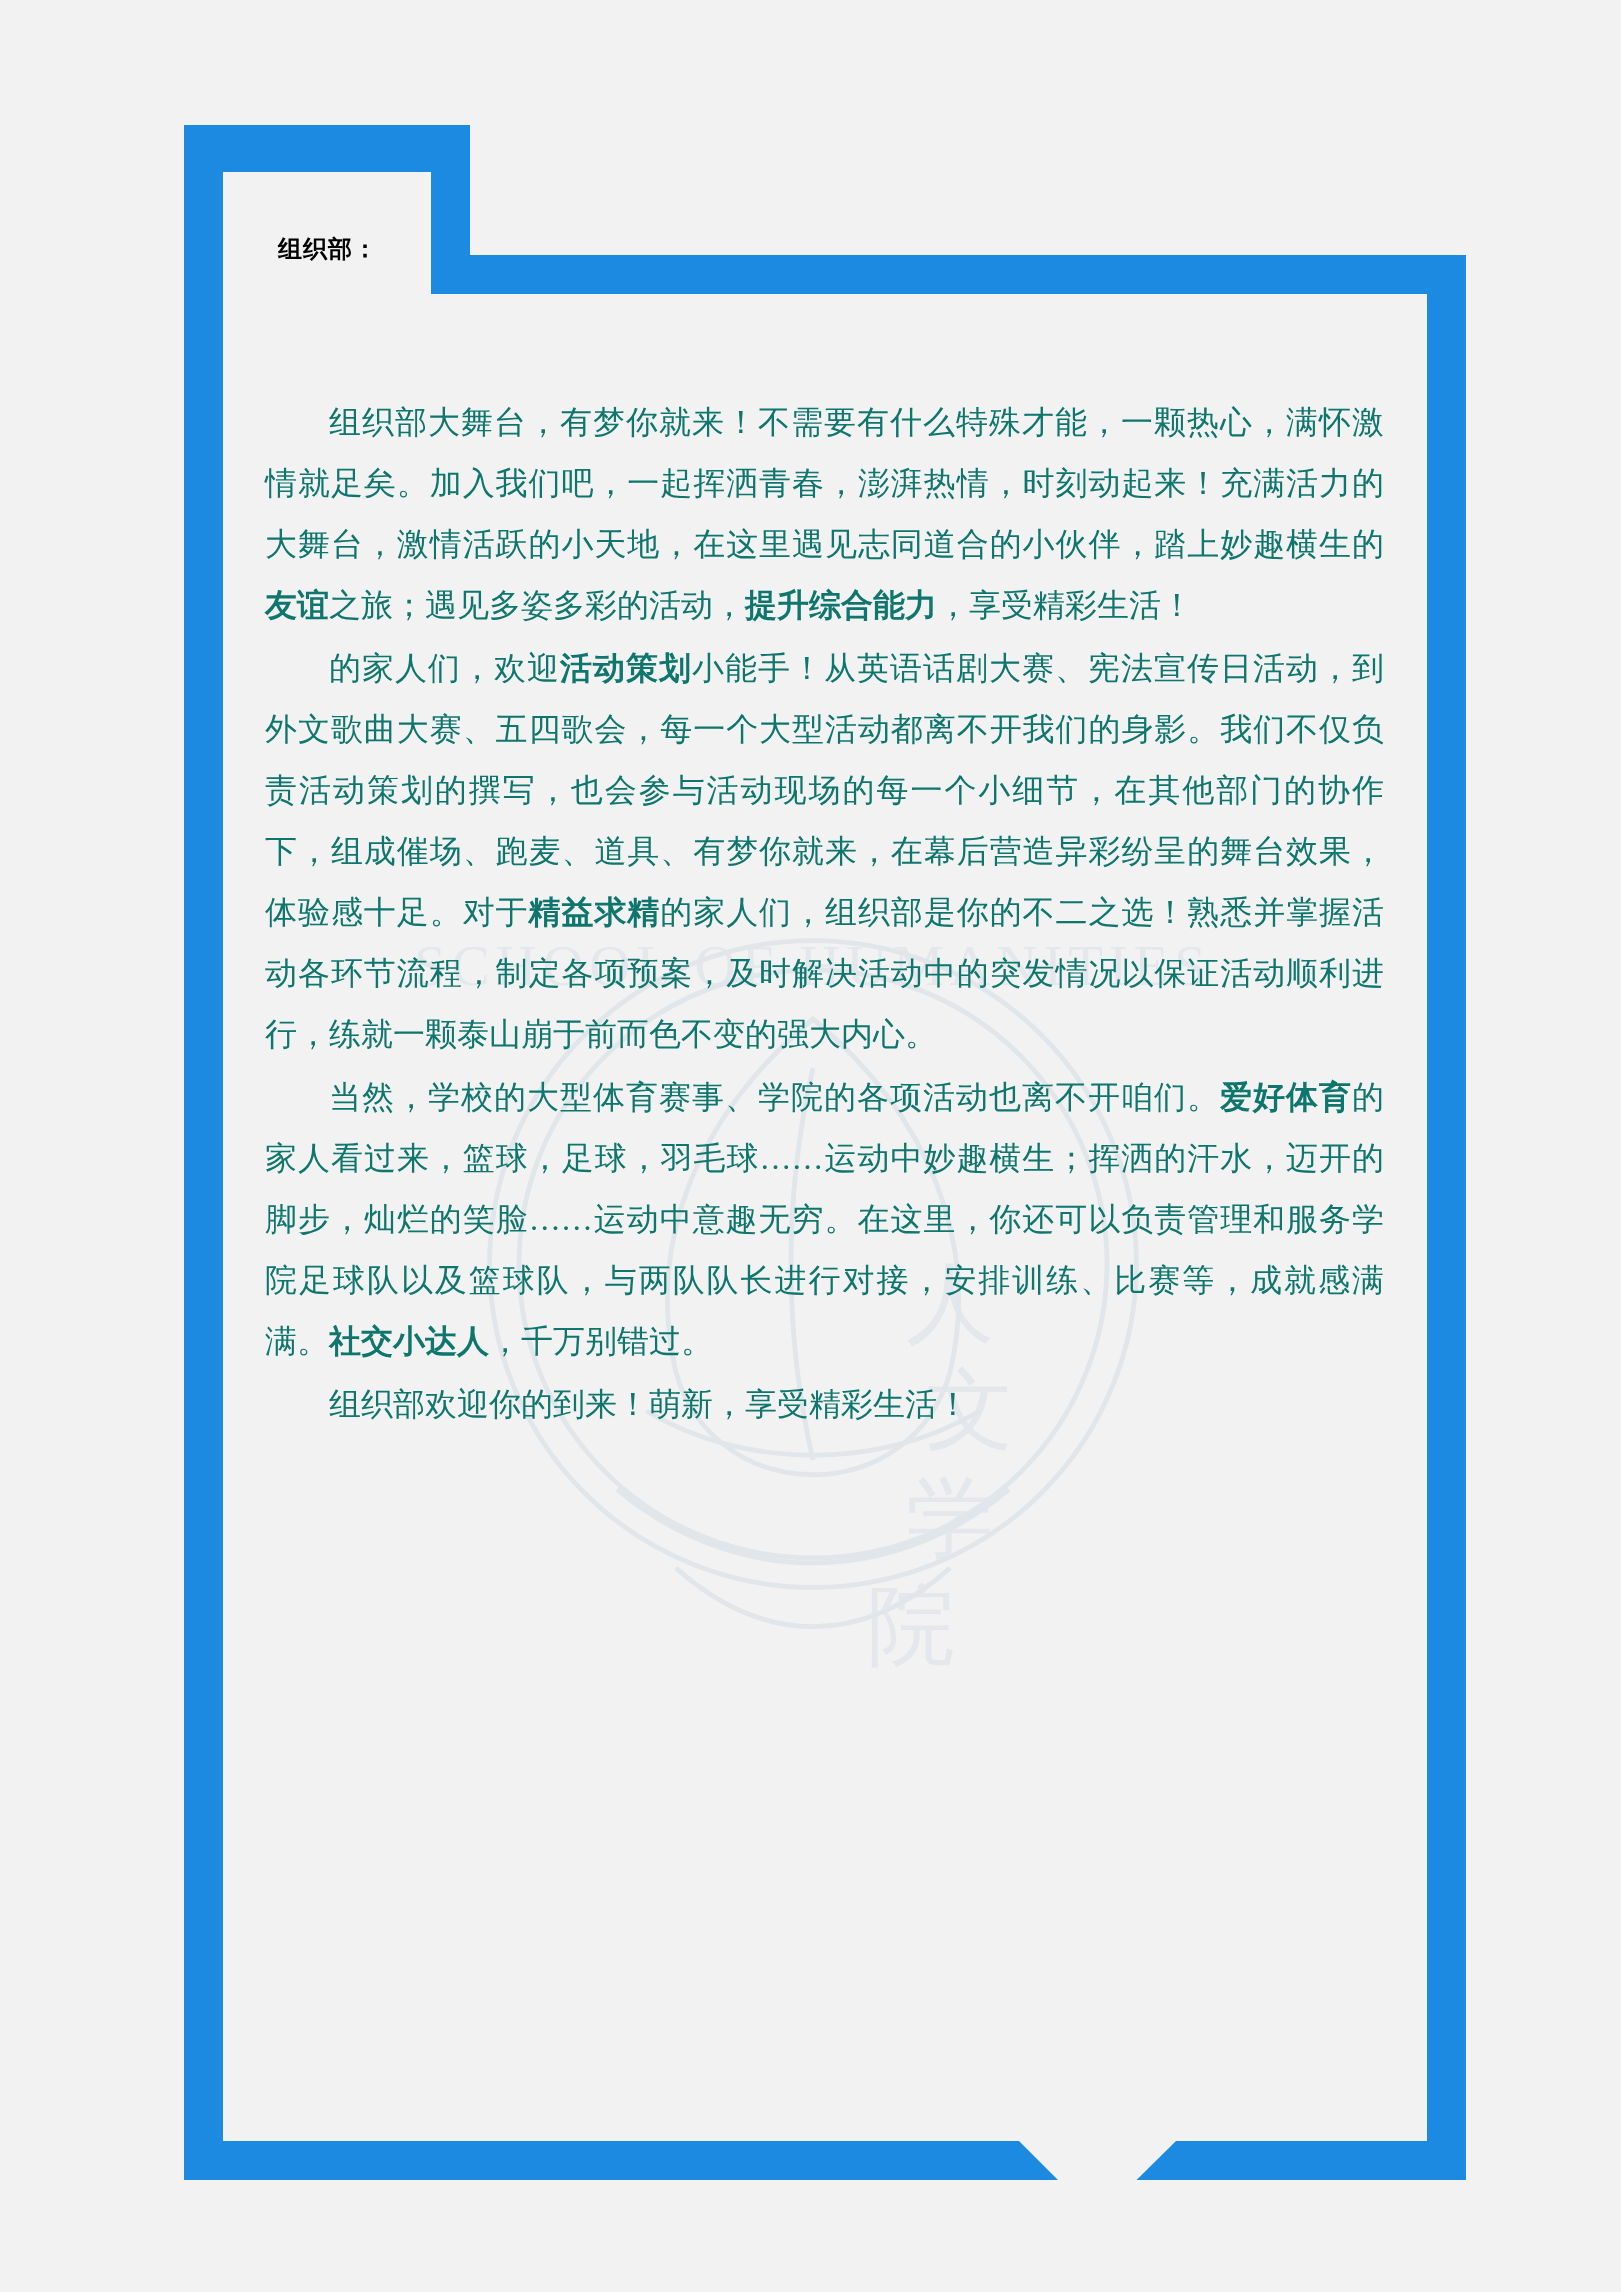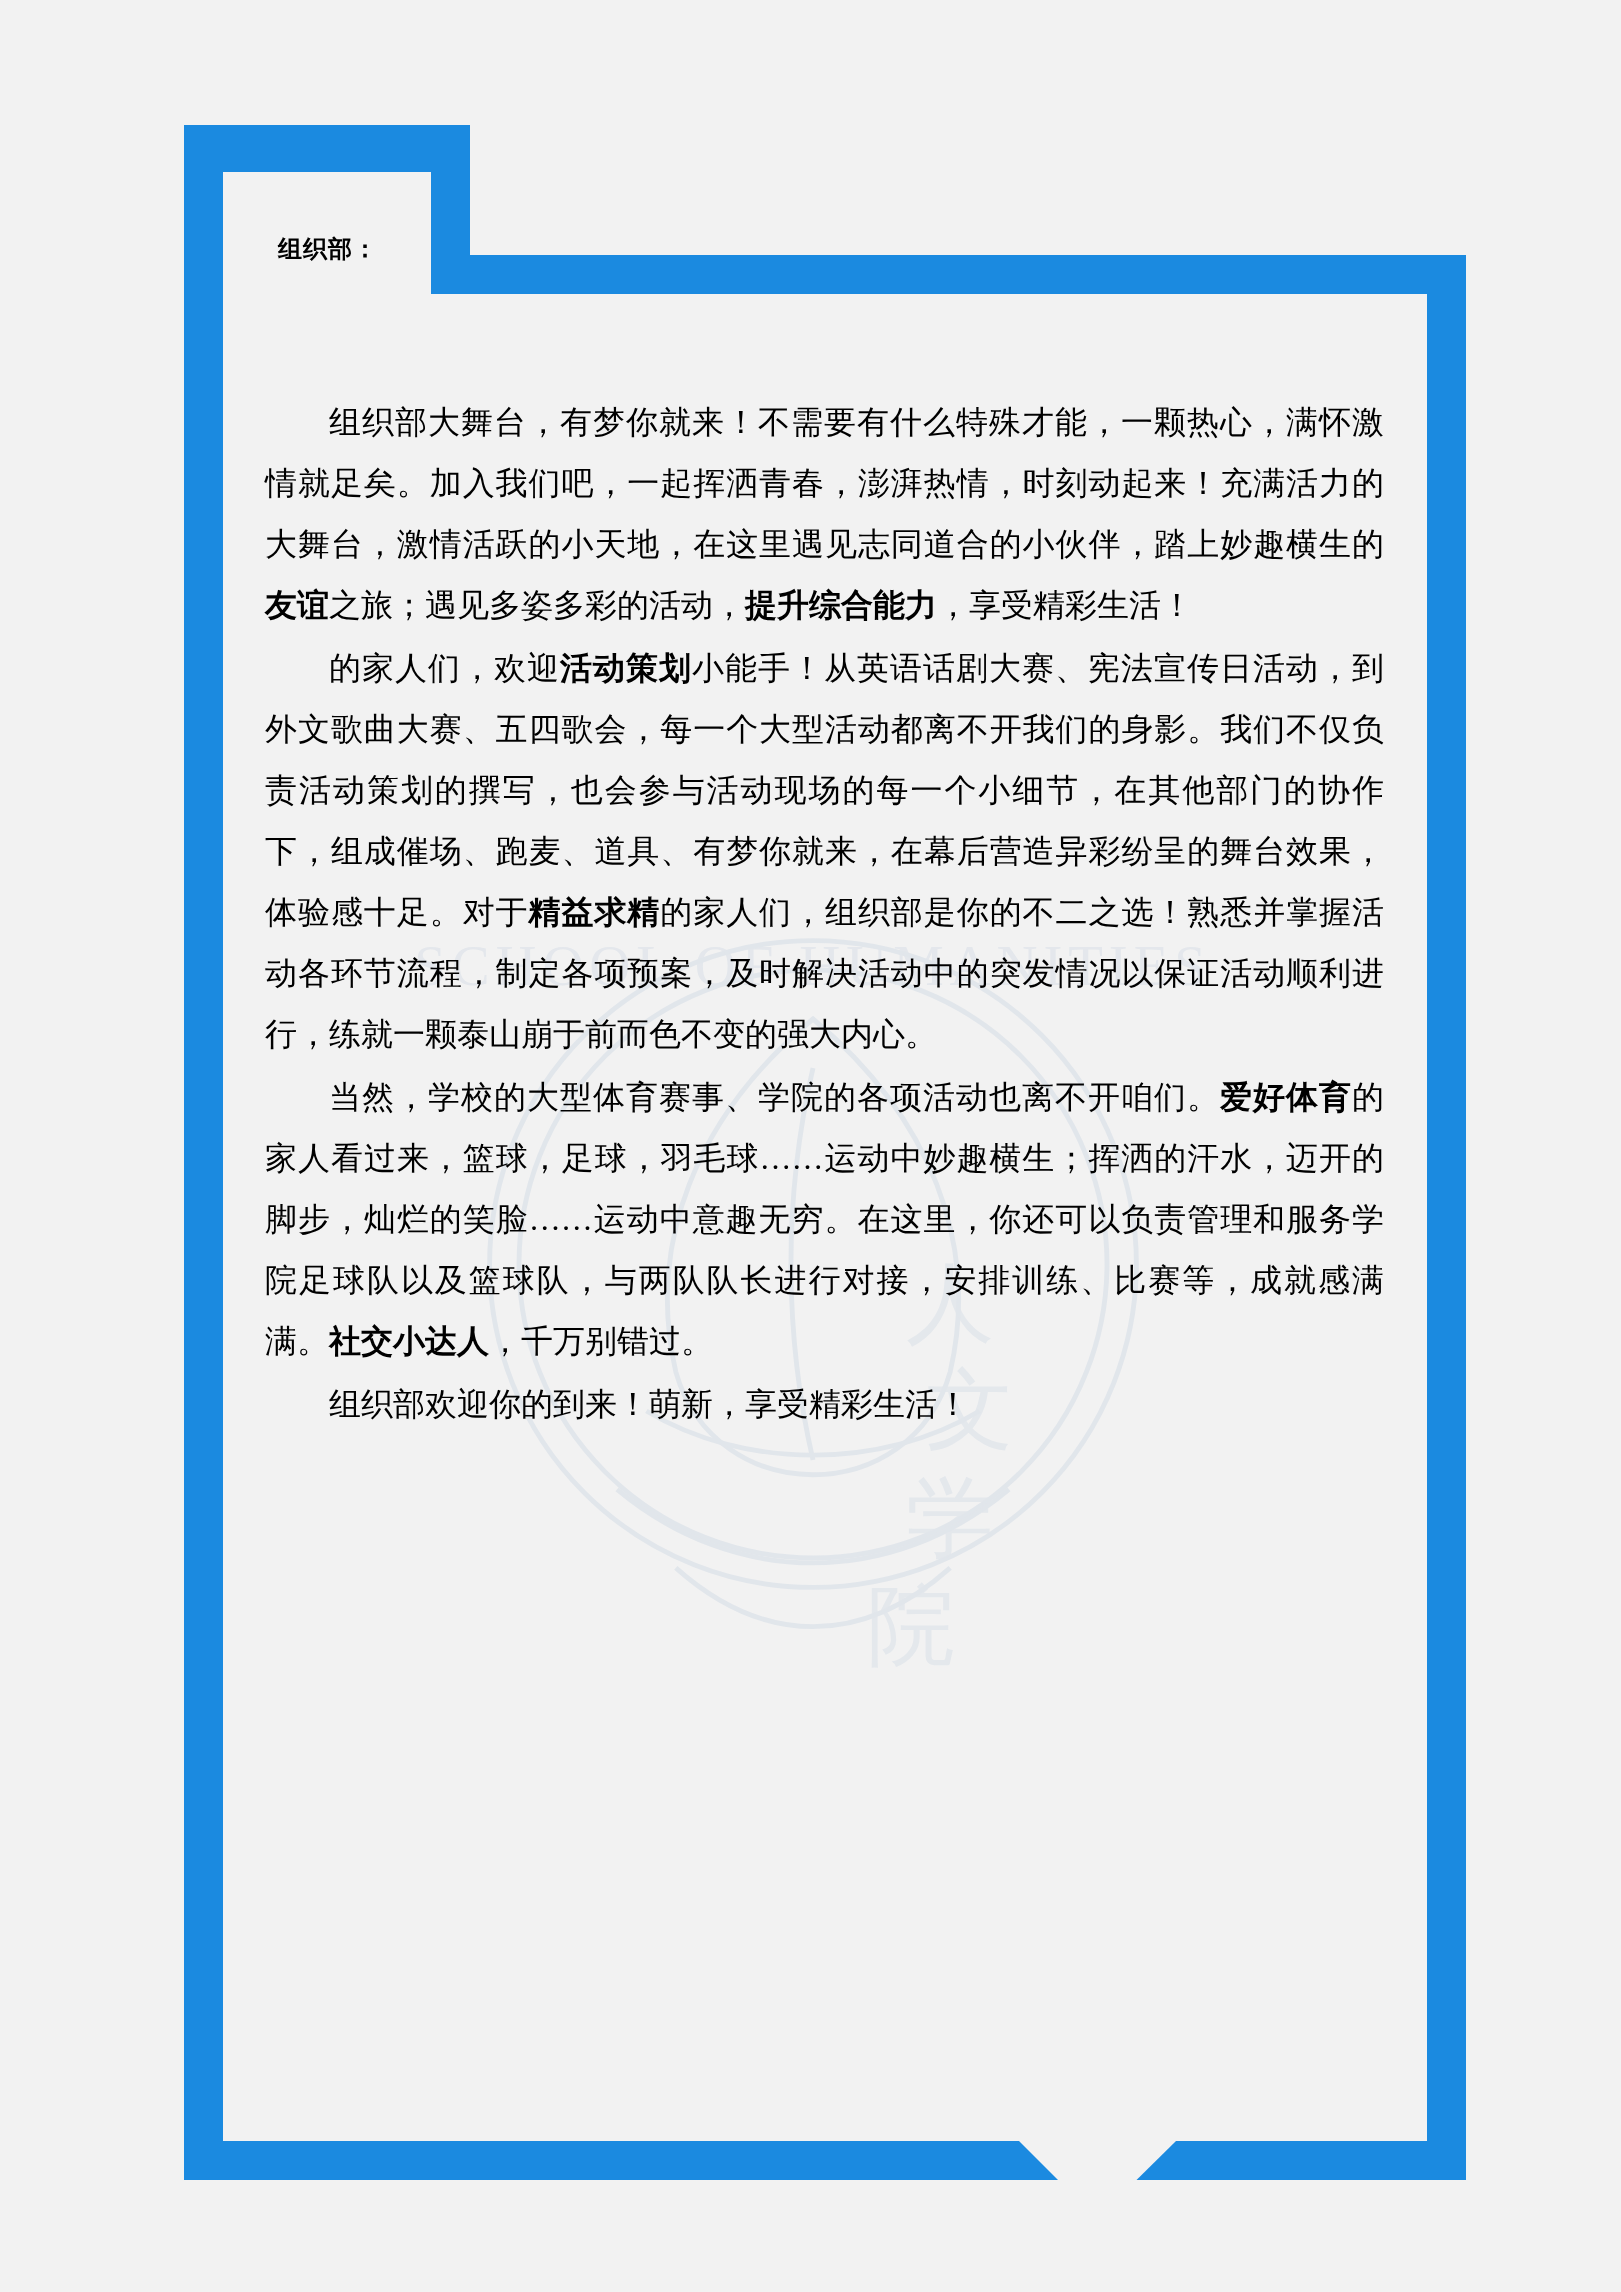--- a/index.html
+++ b/index.html
@@ -107,21 +107,21 @@
     font-family: "Liberation Sans", sans-serif;
   }
 
   .body-text {
     position: absolute;
     left: 265px;
     top: 392px;
     width: 1119px;
     font-size: 32px;
     line-height: 61px;
-    color: #000000;
+    color: #0f766e;
     text-align: justify;
     text-justify: inter-ideograph;
     font-family: "Liberation Serif", "DejaVu Serif", serif;
   }
   .body-text p {
     margin: 0 0 2px 0;
     text-indent: 2em;
   }
   .body-text b {
     font-weight: bold;

